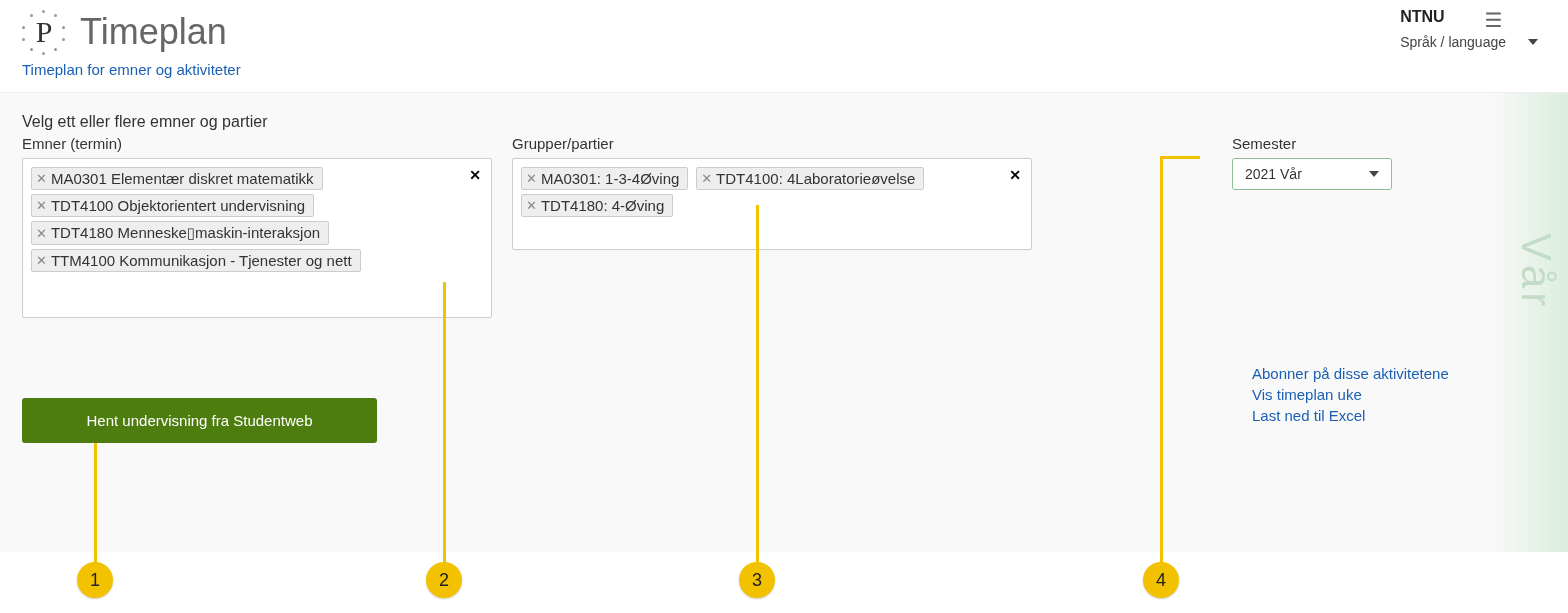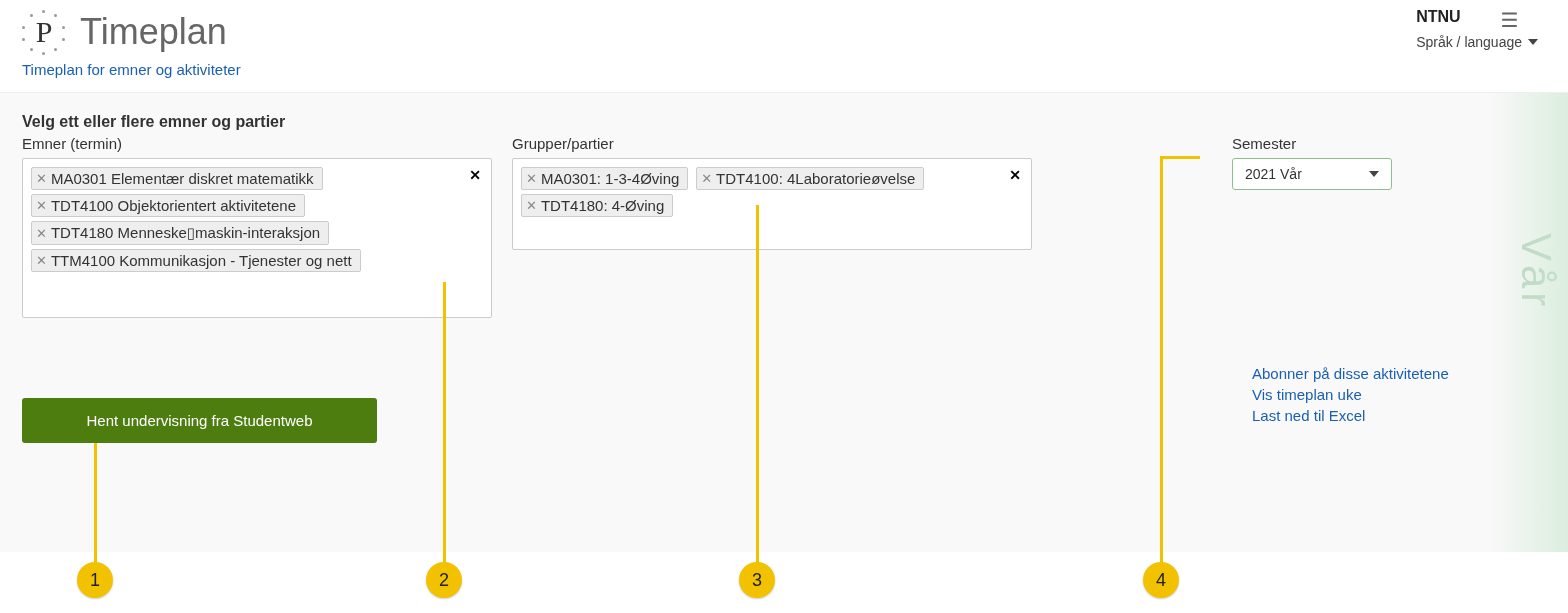--- a/index.html
+++ b/index.html
@@ -67,21 +67,21 @@
     color: #222;
   }
   .hamburger {
     font-size: 20px;
     color: #666;
     cursor: pointer;
   }
   .lang-row {
     display: flex;
     align-items: center;
-    gap: 6px;
+    gap: 22px;
     color: #444;
     margin-top: 2px;
     cursor: pointer;
   }
   .caret-down {
     width: 0; height: 0;
     border-left: 5px solid transparent;
     border-right: 5px solid transparent;
     border-top: 6px solid #444;
   }
@@ -119,21 +119,20 @@
     font-size: 42px;
     color: rgba(120,170,130,0.45);
     writing-mode: vertical-rl;
     letter-spacing: 4px;
   }
 
   .instructions {
     font-size: 16px;
     color: #333;
     margin-bottom: 4px;
-    font-weight: bold;
   }
 
   .cols {
     display: flex;
     gap: 20px;
   }
 
   .col-left { width: 470px; }
   .col-mid { width: 520px; }
   .col-right { margin-left: 180px; width: 260px; position: relative;}
@@ -298,21 +297,21 @@
         <span class="clear-x">✕</span>
         <div>
           <span class="tag">
             <span class="x">✕</span>
             <span>MA0301 Elementær diskret matematikk</span>
           </span>
         </div>
         <div>
           <span class="tag">
             <span class="x">✕</span>
-            <span>TDT4100 Objektorientert aktivitetene</span>
+            <span>TDT4100 Objektorientert undervisning</span>
           </span>
         </div>
         <div>
           <span class="tag">
             <span class="x">✕</span>
             <span>TDT4180 Menneske▯maskin-interaksjon</span>
           </span>
         </div>
         <div>
           <span class="tag">

